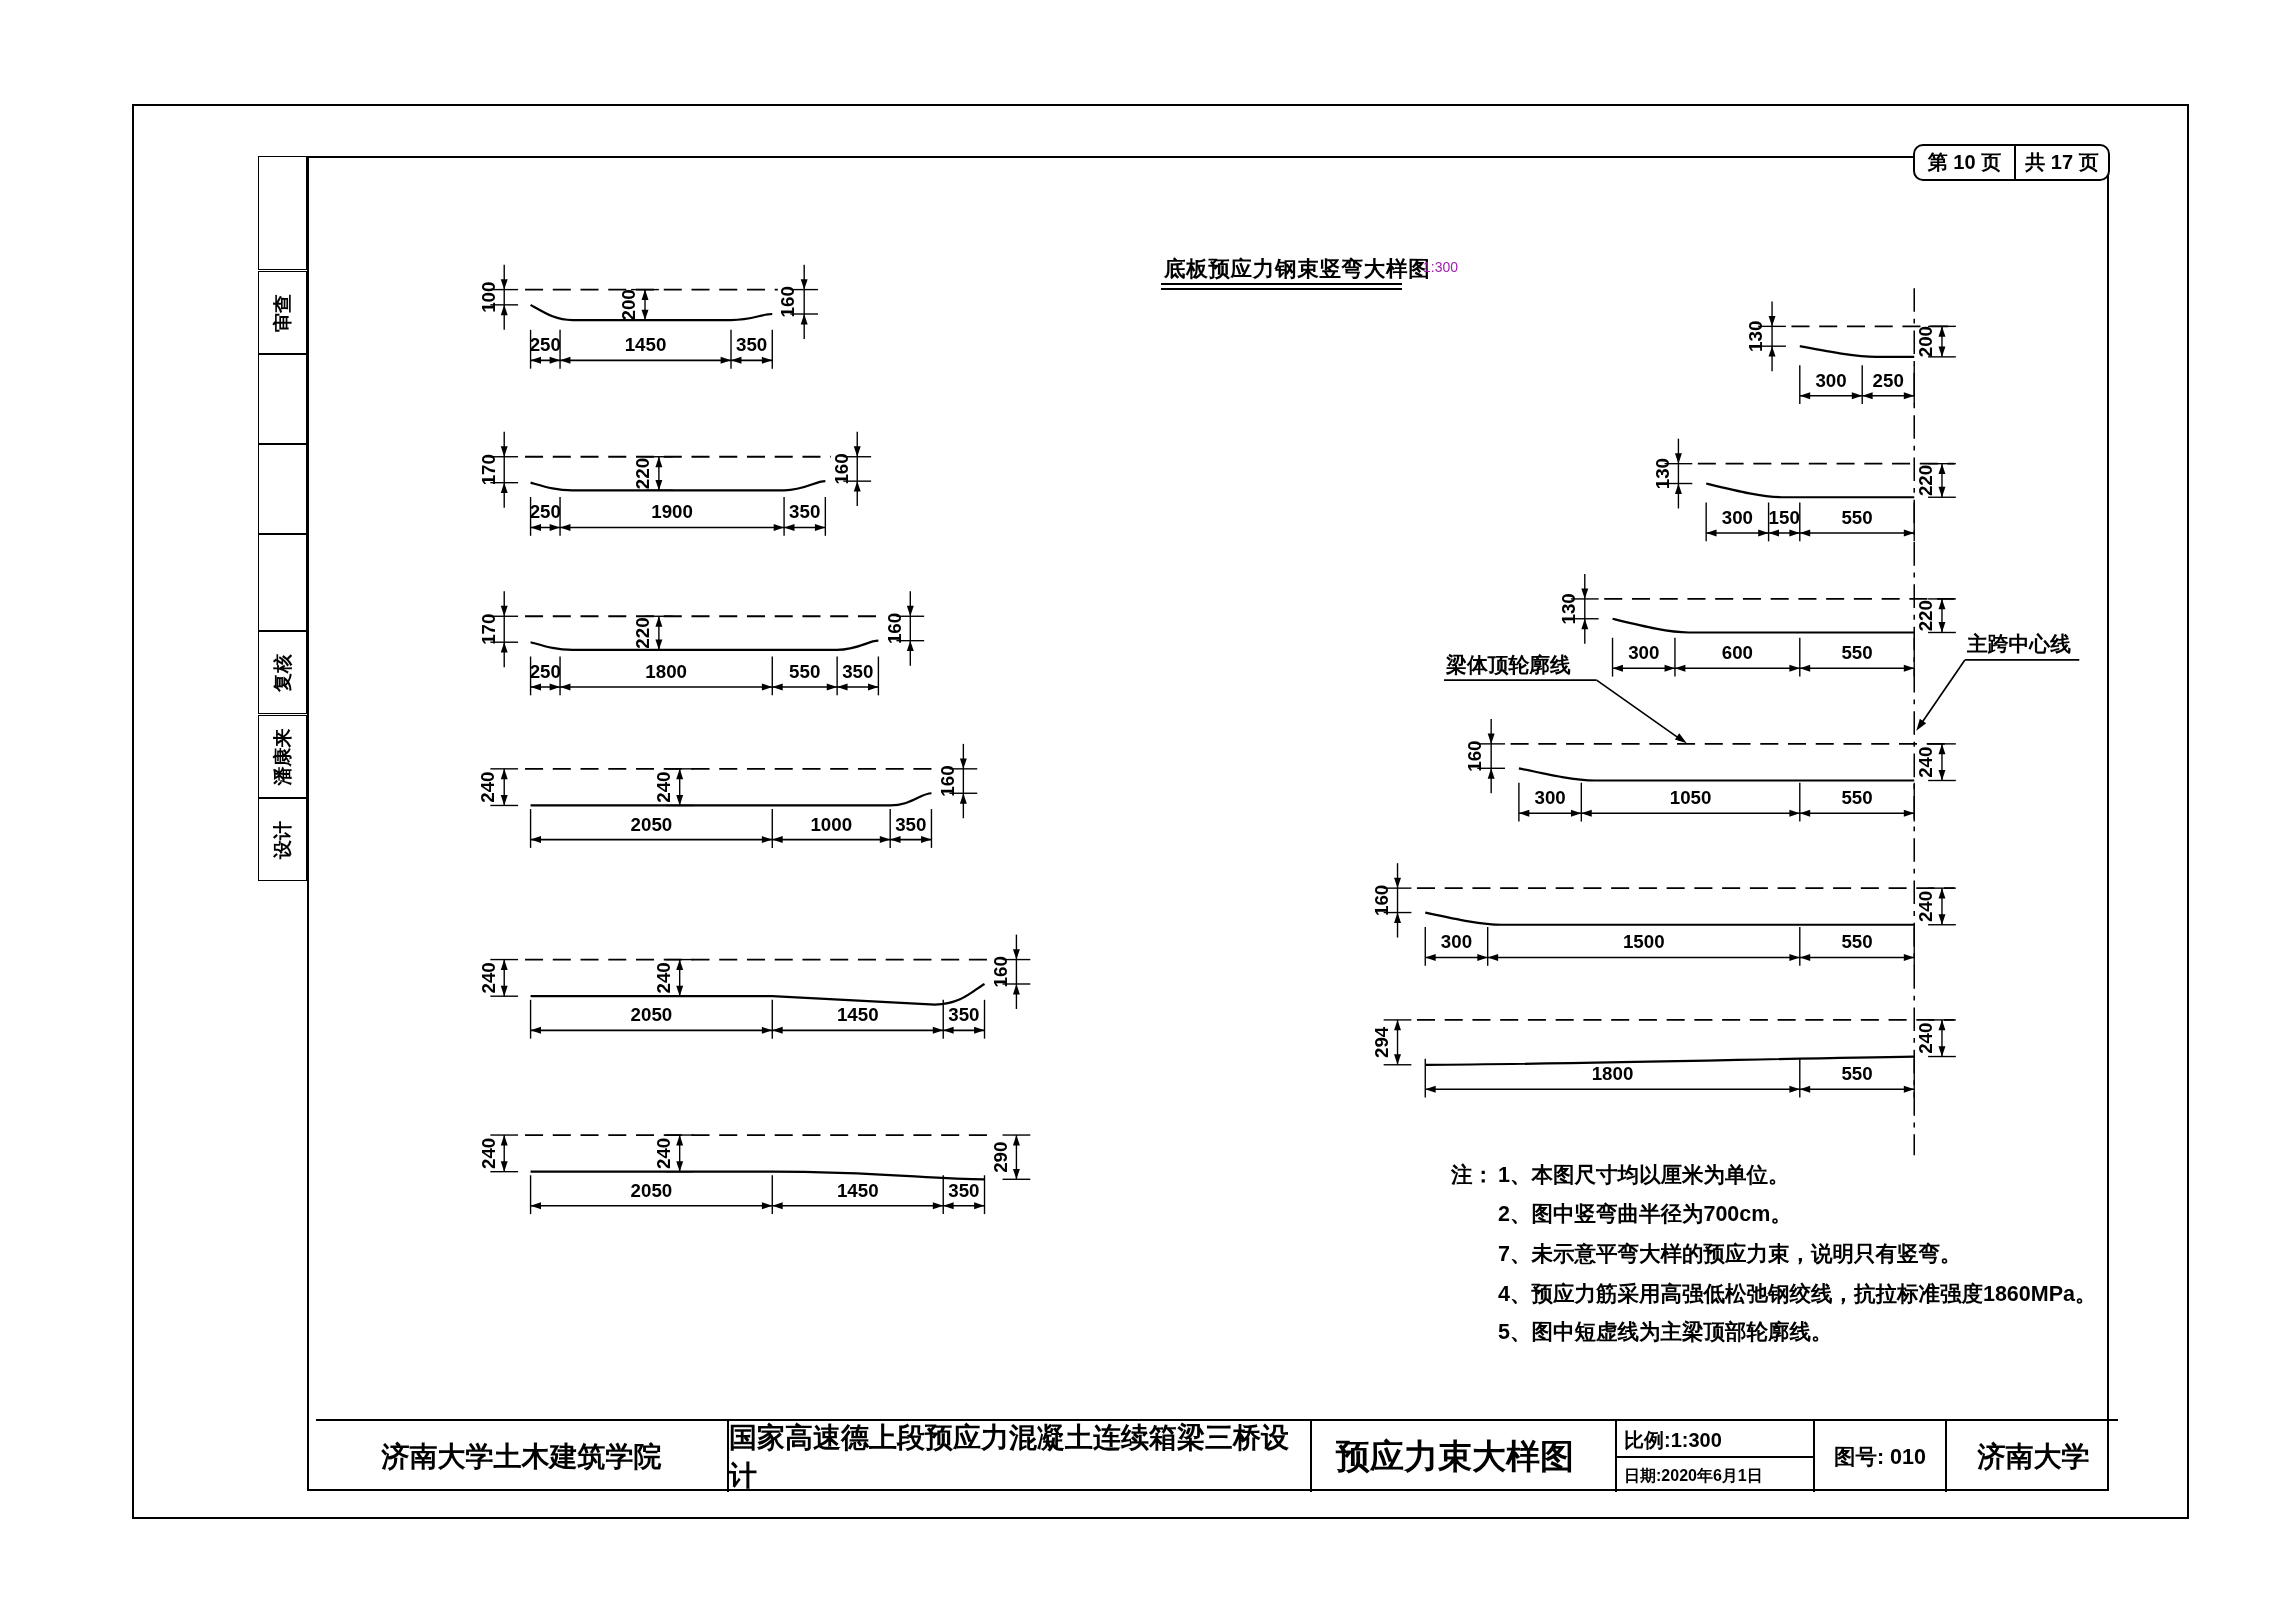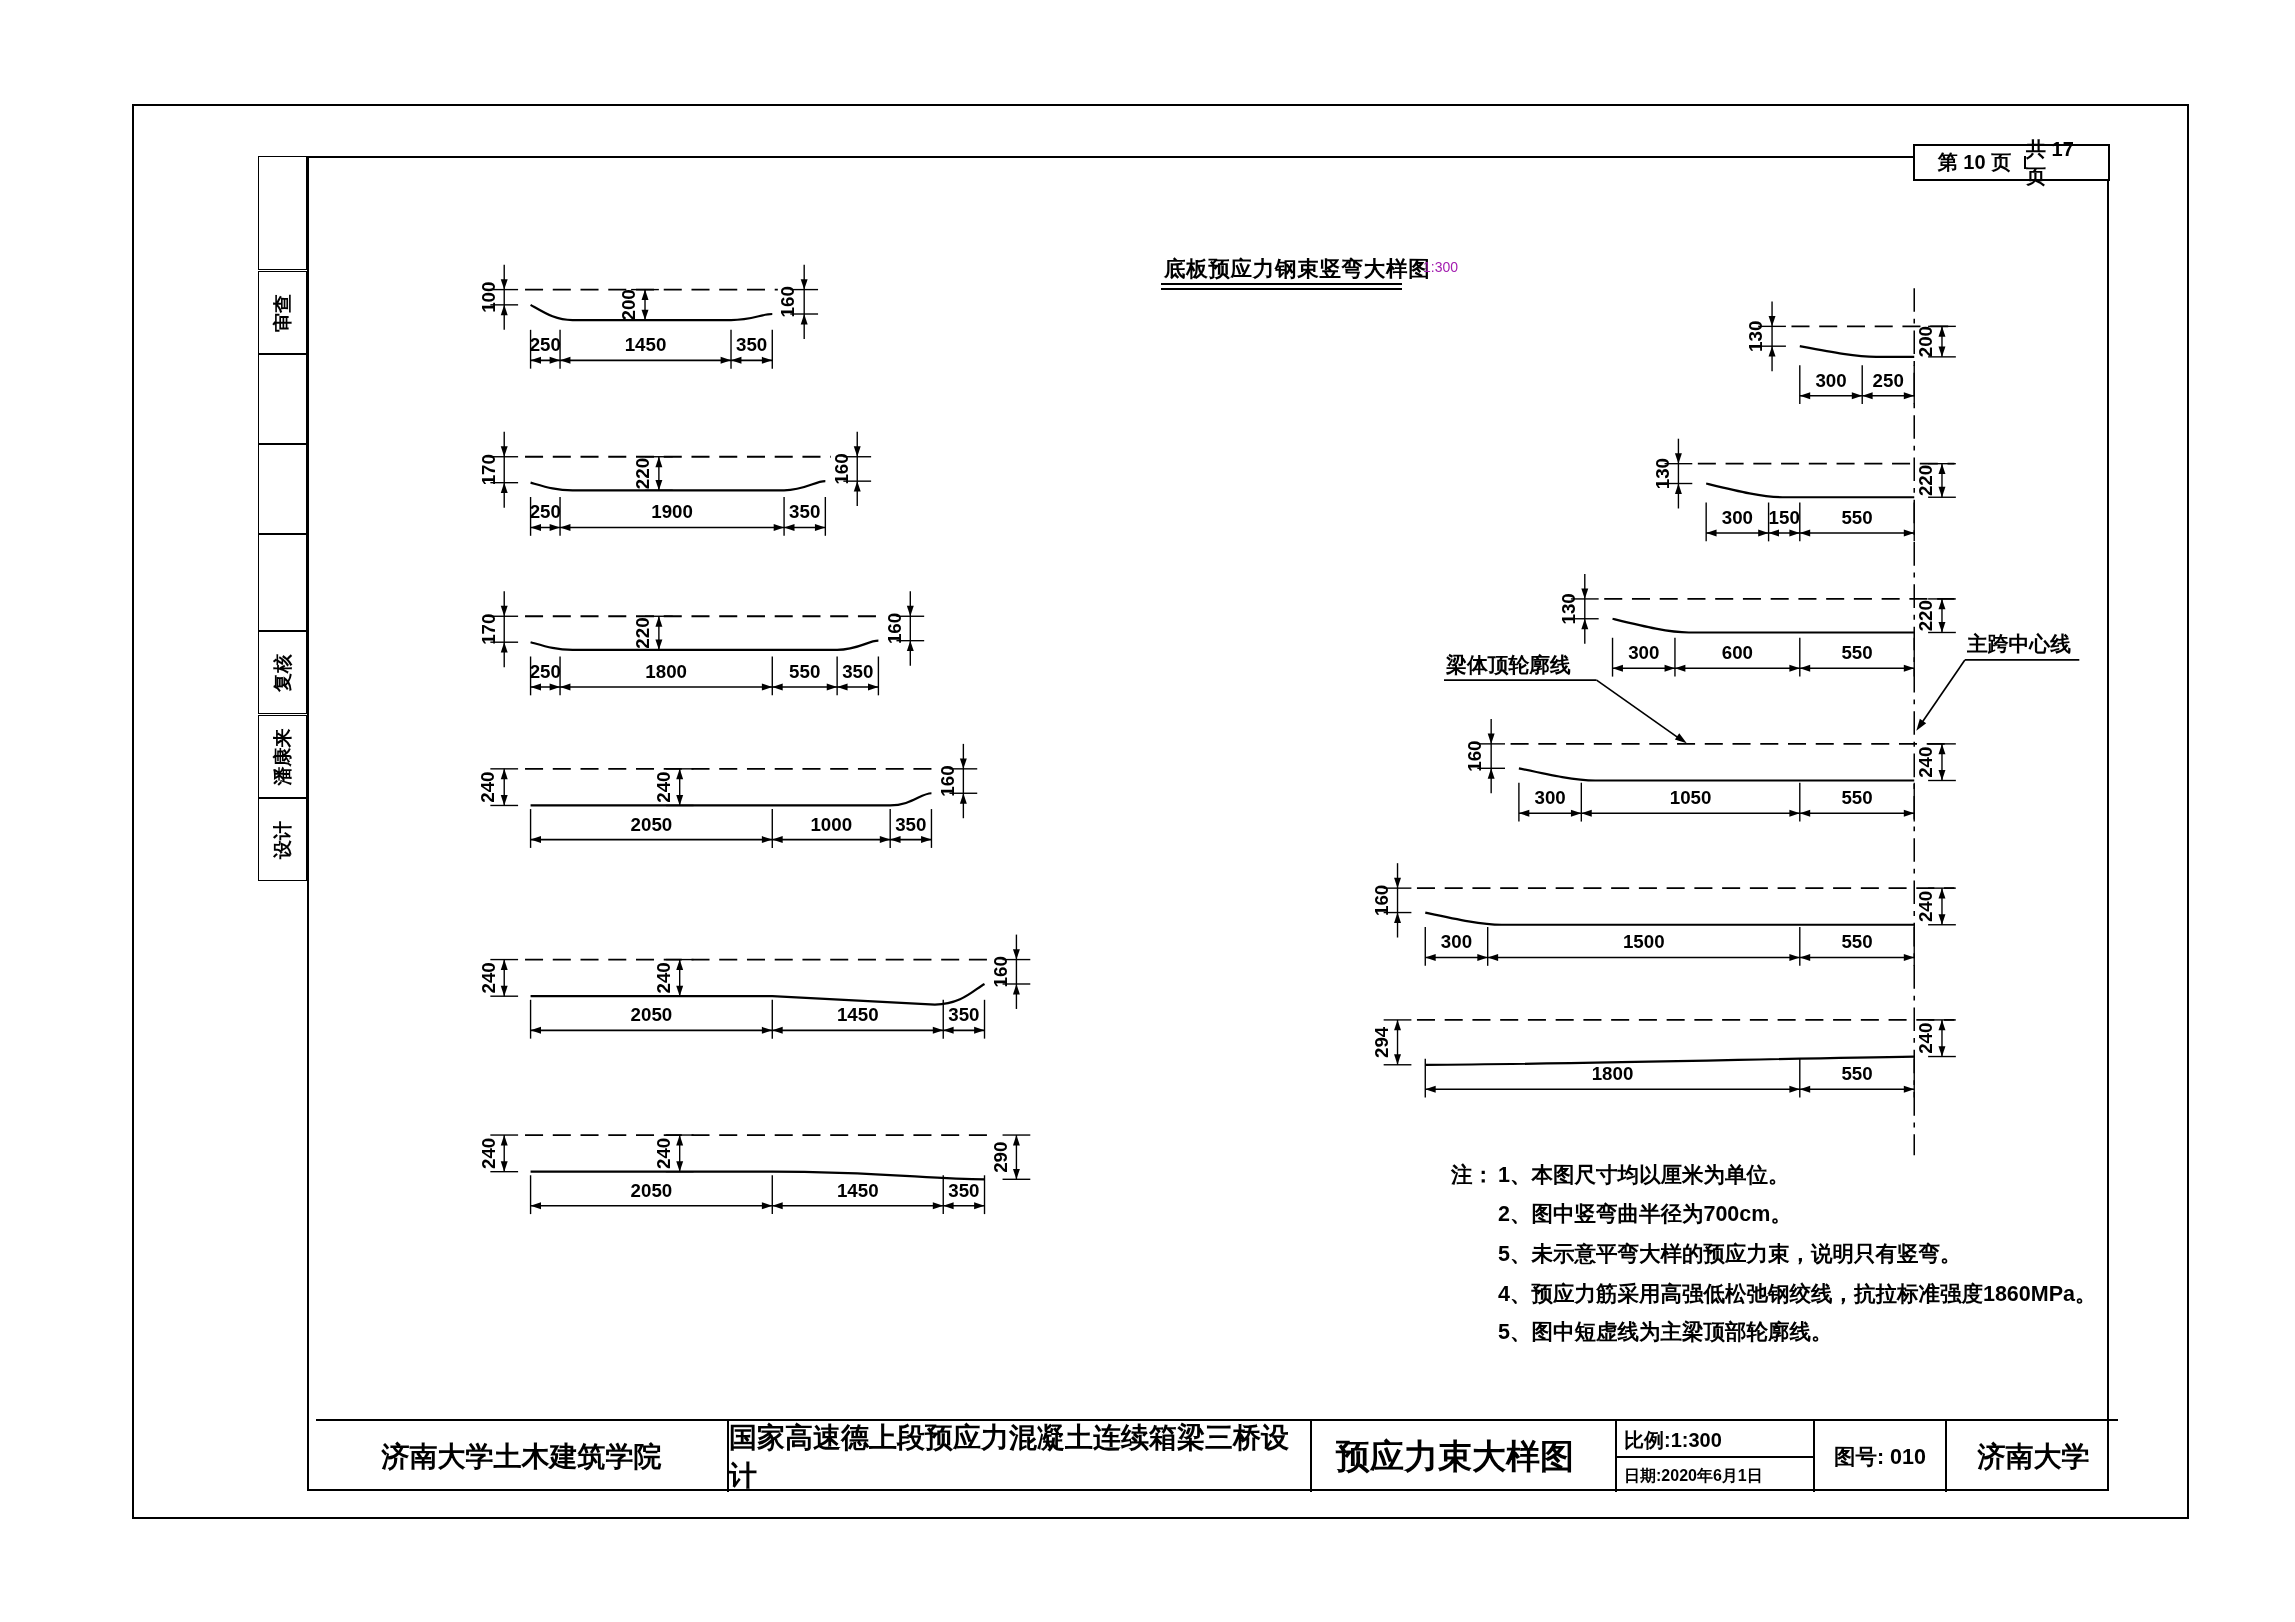--- a/index.html
+++ b/index.html
@@ -44,21 +44,21 @@
         <span class="rot" style="font-size:19px;font-weight:600;">复核</span>
       </div>
       <div class="abs cellflex" style="left:258px;top:715px;width:49px;height:83px;border:1.7px solid #000;box-sizing:border-box;">
         <span class="rot" style="font-size:19px;font-weight:600;">潘康来</span>
       </div>
       <div class="abs cellflex" style="left:258px;top:798px;width:49px;height:83px;border:1.7px solid #000;box-sizing:border-box;">
         <span class="rot" style="font-size:19px;font-weight:600;">设计</span>
       </div>
     </div>
 
-  <div class="box cellflex" style="left:1913px;top:144px;width:197px;height:37px;padding:10px;display:flex;">
+  <div class="box cellflex" style="left:1913px;top:144px;width:197px;height:37px;padding:0;display:flex;border-radius:10px;">
     <div class="cellflex" style="flex:0 0 101px;height:100%;border-right:2.1px solid #000;font-size:20px;font-weight:700;box-sizing:border-box;">第 10 页</div>
     <div class="cellflex" style="flex:1;height:100%;font-size:20px;font-weight:700;">共 17 页</div>
   </div>
 
   <div class="abs" style="left:1164px;top:254px;font-size:21.5px;font-weight:700;letter-spacing:0.7px;white-space:nowrap;">底板预应力钢束竖弯大样图</div>
   <div class="line" style="left:1161px;top:283px;width:241px;height:2.1px;"></div>
   <div class="line" style="left:1161px;top:288px;width:241px;height:2.1px;"></div>
   <div class="abs" style="left:1423px;top:259px;font-size:14px;color:#a21caf;">1:300</div>
 
   <svg id="canvas" width="2295" height="1623" viewBox="0 0 3309 2339">
@@ -467,21 +467,21 @@
         <text x="2836" y="938" font-size="30" font-weight="700" text-anchor="start" fill="#000" font-family="&quot;Liberation Sans&quot;, sans-serif">主跨中心线</text>
         <line x1="2833" y1="951" x2="2998" y2="951" stroke="#000" stroke-width="2.4"></line>
         <line x1="2833" y1="951" x2="2770" y2="1043" stroke="#000" stroke-width="2.4"></line>
         <polygon points="2763,1053 2768.1,1035.9 2777.2,1042.1" fill="#000"></polygon>
       </g>
     </svg>
 
   <div class="note-line" style="left:1451px;top:1160px;">注：</div>
   <div class="note-line" style="left:1498px;top:1160px;">1、本图尺寸均以厘米为单位。</div>
   <div class="note-line" style="left:1498px;top:1199px;">2、图中竖弯曲半径为700cm。</div>
-  <div class="note-line" style="left:1498px;top:1239px;">5、未示意平弯大样的预应力束，说明只有竖弯。</div>
+  <div class="note-line" style="left:1498px;top:1239px;">7、未示意平弯大样的预应力束，说明只有竖弯。</div>
   <div class="note-line" style="left:1498px;top:1279px;">4、预应力筋采用高强低松弛钢绞线，抗拉标准强度1860MPa。</div>
   <div class="note-line" style="left:1498px;top:1317px;">5、图中短虚线为主梁顶部轮廓线。</div>
 
   <div class="abs" style="left:307px;top:1419px;width:1802px;height:73px;border-top:2.1px solid #000;box-sizing:border-box;margin-left:9px;">
     <div class="tb-cell" style="left:0;width:411px;font-size:28px;">济南大学土木建筑学院</div>
     <div class="line" style="left:411px;top:0;width:2.1px;height:100%;"></div>
     <div class="tb-cell" style="left:413px;width:581px;font-size:28px;">国家高速德上段预应力混凝土连续箱梁三桥设计</div>
     <div class="line" style="left:994px;top:0;width:2.1px;height:100%;"></div>
     <div class="tb-cell" style="left:996px;width:286px;font-size:34px;">预应力束大样图</div>
     <div class="line" style="left:1299px;top:0;width:2.1px;height:100%;"></div>

